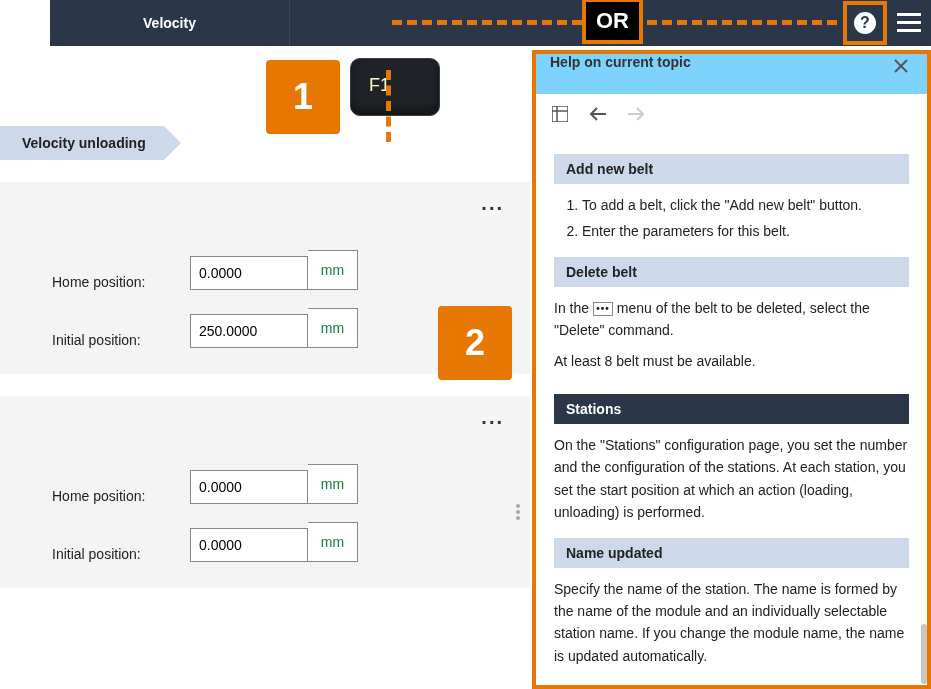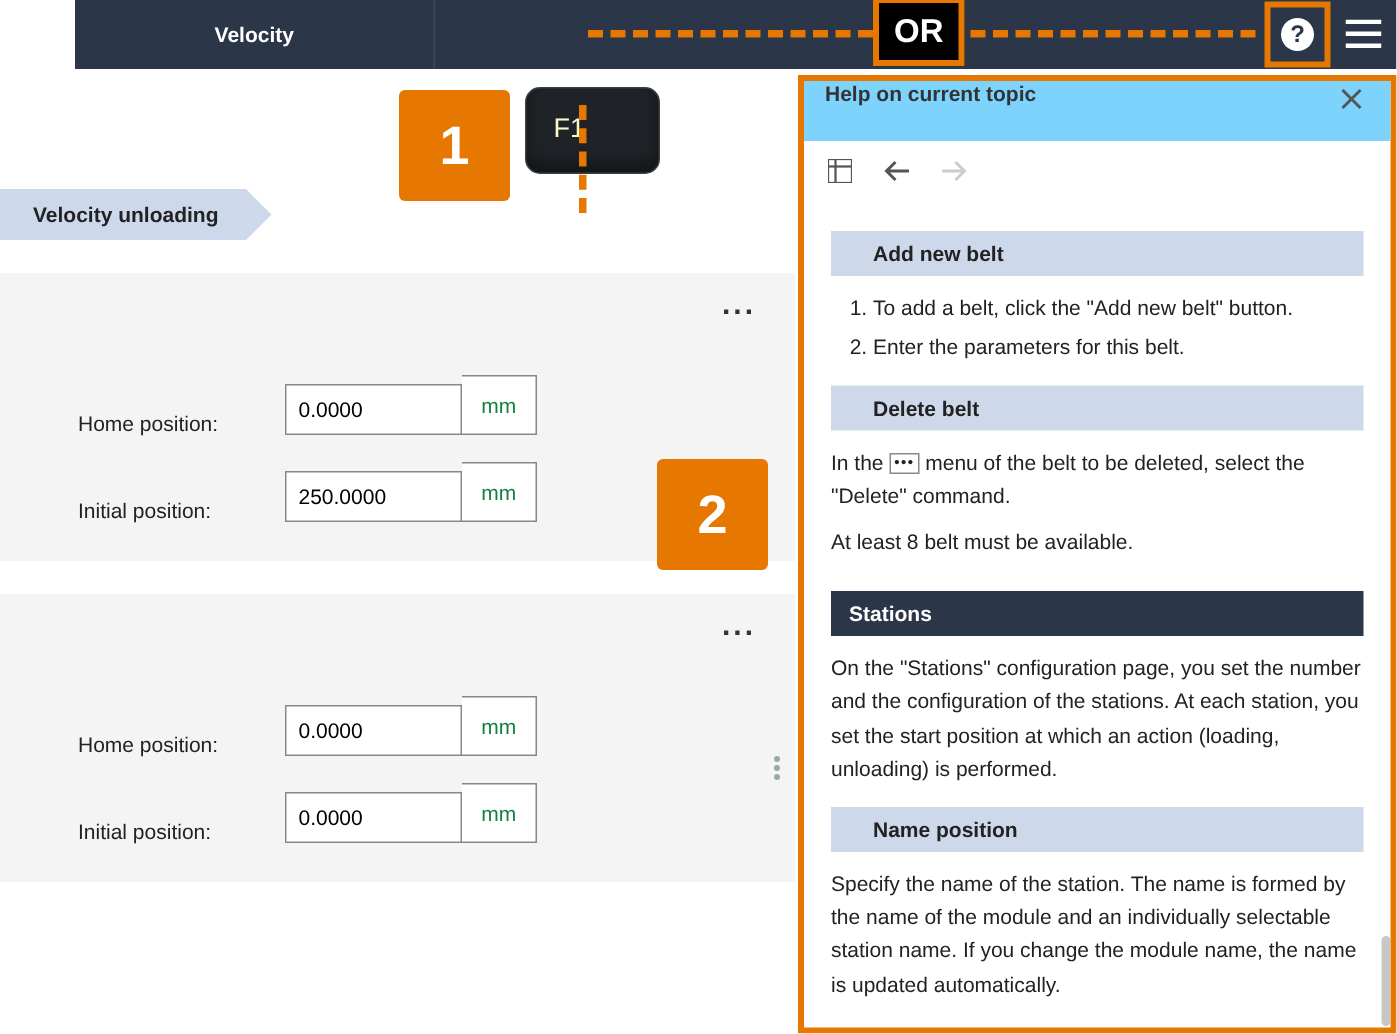--- a/index.html
+++ b/index.html
@@ -35,21 +35,21 @@
   .right-col{flex:1;position:relative}
   .help-panel{position:absolute;left:2px;top:4px;right:0;bottom:0;background:#fff;border:4px solid #e67700}
   .help-head{height:40px;background:#7dd3fc;display:flex;align-items:flex-start;padding:0 14px;font-weight:600;color:#333}
   .help-close{margin-left:auto;width:24px;height:24px;display:flex;align-items:center;justify-content:center;cursor:pointer;font-size:18px;color:#555}
   .help-toolbar{height:40px;display:flex;align-items:center;gap:18px;padding:0 14px;border-bottom:0}
   .tb-icon{width:20px;height:20px;display:flex;align-items:center;justify-content:center;color:#555;cursor:pointer}
   .tb-icon.disabled{color:#bbb;cursor:default}
   .help-content{padding:6px 18px 10px 18px;overflow:auto;height:calc(100% - 80px);position:relative}
   .help-content::-webkit-scrollbar{width:10px}
   .scroll-ind{position:absolute;right:0;top:490px;width:6px;height:60px;background:#c7c7c7;border-radius:3px}
-  .h-sub{background:#cdd9ea;padding:7px 28px;font-weight:600;margin:14px 0 10px 0}
+  .h-sub{background:#cdd9ea;padding:7px 12px;font-weight:600;margin:14px 0 10px 0}
   .h-main{background:#2b3648;color:#fff;padding:7px 12px;font-weight:600;margin:22px 0 10px 0}
   ol{margin:6px 0 6px 28px;padding:0}
   ol li{margin:4px 0;line-height:1.6}
   p{margin:8px 0;line-height:1.6}
   .inline-dots{display:inline-flex;align-items:center;justify-content:center;width:20px;height:14px;border:1px solid #888;vertical-align:middle;font-weight:bold;letter-spacing:1px;font-size:10px;line-height:10px}
   svg{display:block}
 </style>
 </head>
 <body>
 
@@ -176,20 +176,20 @@
         <p>
           <span>In the </span>
           <span class="inline-dots">•••</span>
           <span> menu of the belt to be deleted, select the "Delete" command.</span>
         </p>
         <p>At least 8 belt must be available.</p>
 
         <div class="h-main">Stations</div>
         <p>On the "Stations" configuration page, you set the number and the configuration of the stations. At each station, you set the start position at which an action (loading, unloading) is performed.</p>
 
-        <div class="h-sub">Name position</div>
+        <div class="h-sub">Name updated</div>
         <p>Specify the name of the station. The name is formed by the name of the module and an individually selectable station name. If you change the module name, the name is updated automatically.</p>
 
         <div class="scroll-ind"></div>
       </div>
     </div>
   </div>
 </div>
 
 </body></html>

